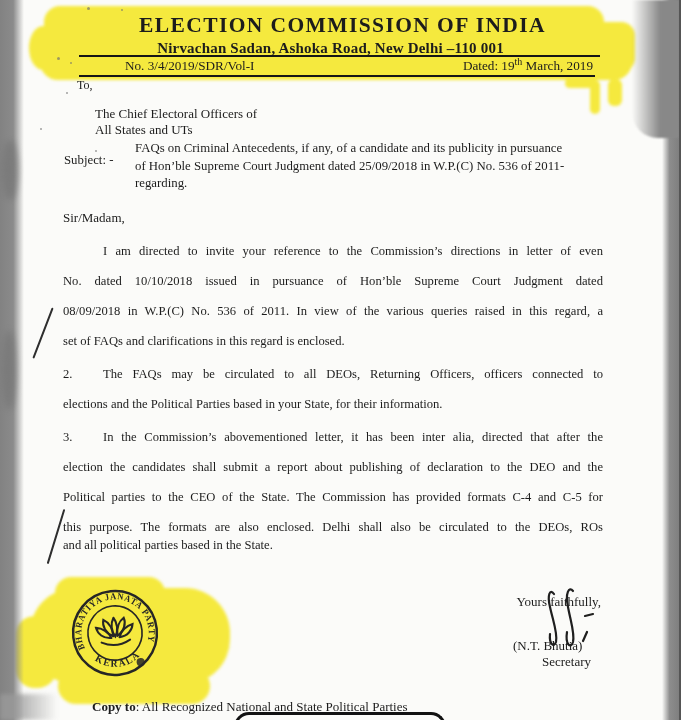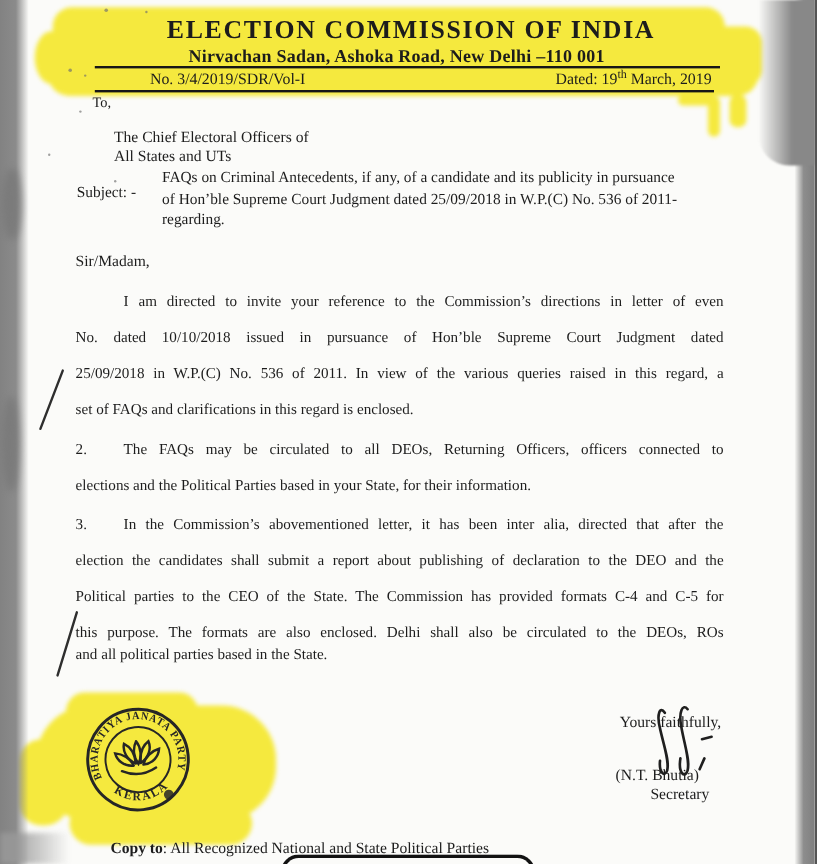--- a/index.html
+++ b/index.html
@@ -89,21 +89,21 @@
   <div class="abs txt subj" style="left:109px;top:140px;width:500px;margin-left:26px;">
     <div>FAQs on Criminal Antecedents, if any, of a candidate and its publicity in pursuance</div>
     <div>of Hon’ble Supreme Court Judgment dated 25/09/2018 in W.P.(C) No. 536 of 2011-</div>
     <div>regarding.</div>
   </div>
 
   <div class="abs txt" style="left:63px;top:210px;font-size:13px;">Sir/Madam,</div>
 
   <div class="abs txt body-line jl ind" style="top:236px;">I am directed to invite your reference to the Commission’s directions in letter of even</div>
   <div class="abs txt body-line jl" style="top:266px;">No. dated 10/10/2018 issued in pursuance of Hon’ble Supreme Court Judgment dated</div>
-  <div class="abs txt body-line jl" style="top:296px;">25/09/2018 in W.P.(C) No. 536 of 2011.  In view of the various queries raised in this regard, a</div>
+  <div class="abs txt body-line jl" style="top:296px;">08/09/2018 in W.P.(C) No. 536 of 2011.  In view of the various queries raised in this regard, a</div>
   <div class="abs txt body-line" style="top:326px;">set of FAQs and clarifications in this regard is enclosed.</div>
 
   <div class="abs txt body-line jl ind" style="top:359px;">
     <span class="pnum">2.</span><span>The FAQs may be circulated to all DEOs, Returning Officers, officers connected to</span>
   </div>
   <div class="abs txt body-line" style="top:389px;">elections and the Political Parties based in your State, for their information.</div>
 
   <div class="abs txt body-line jl ind" style="top:422px;">
     <span class="pnum">3.</span><span>In the Commission’s abovementioned letter, it has been inter alia, directed that after the</span>
   </div>

